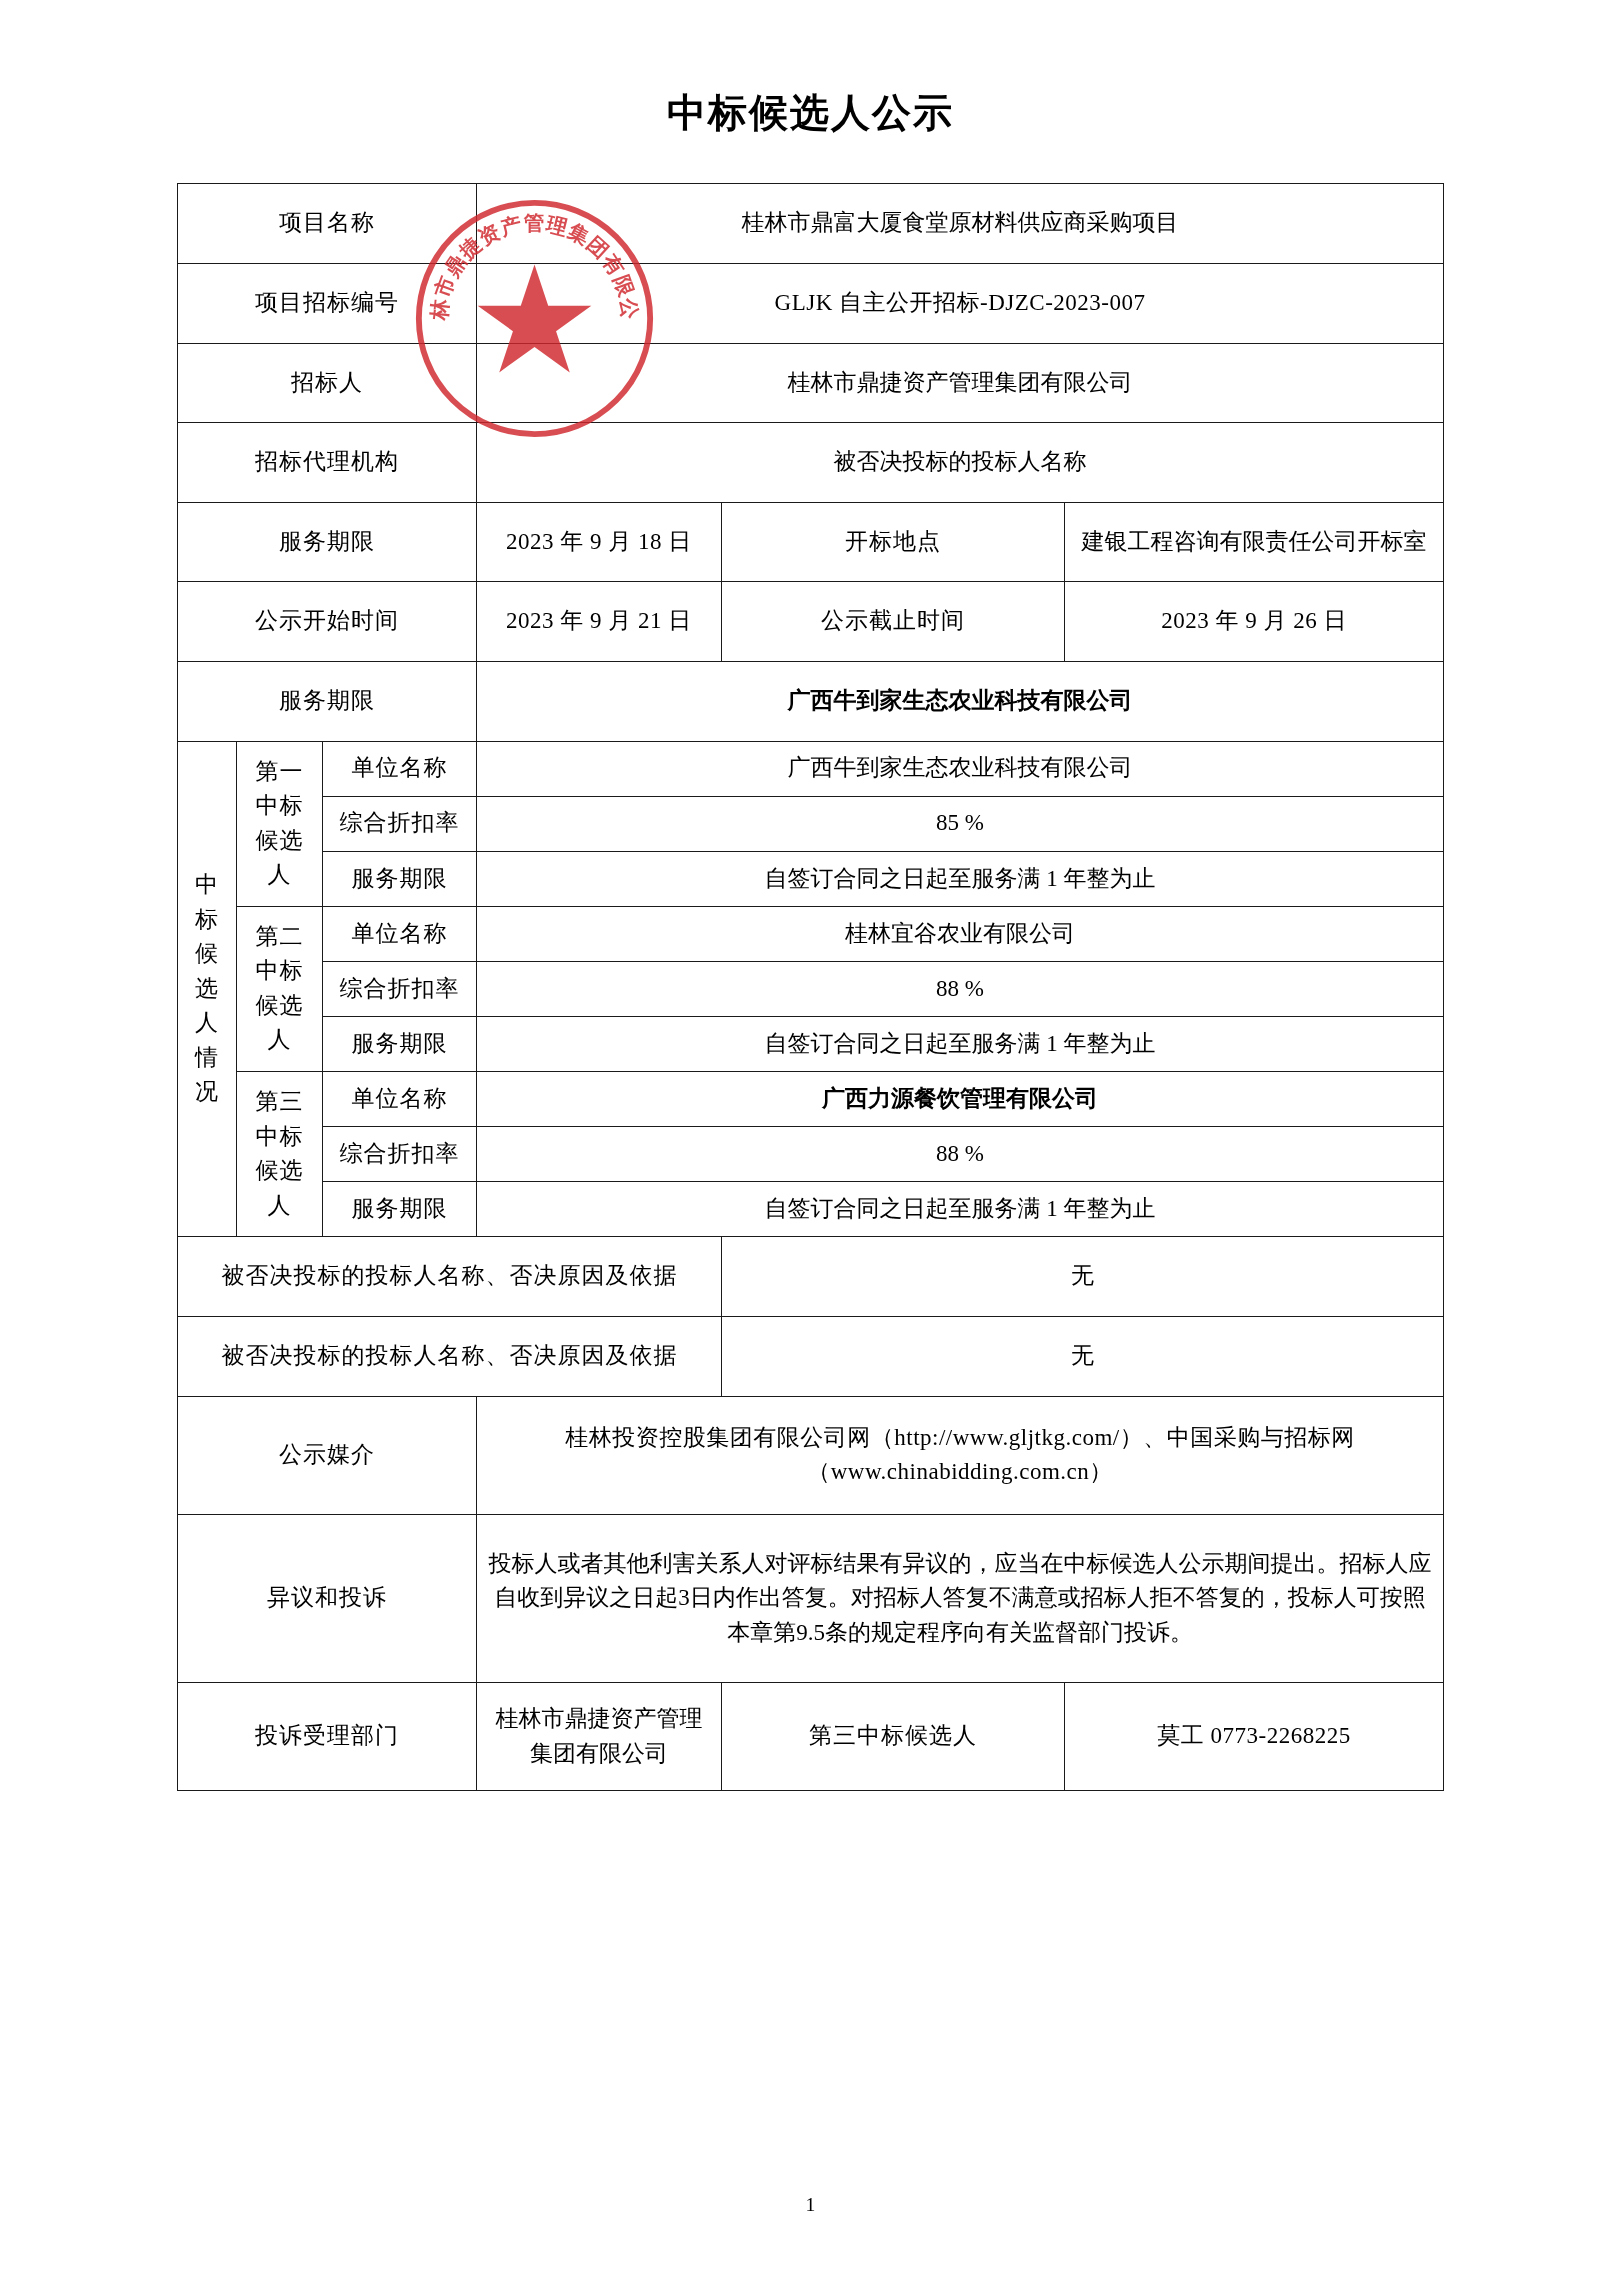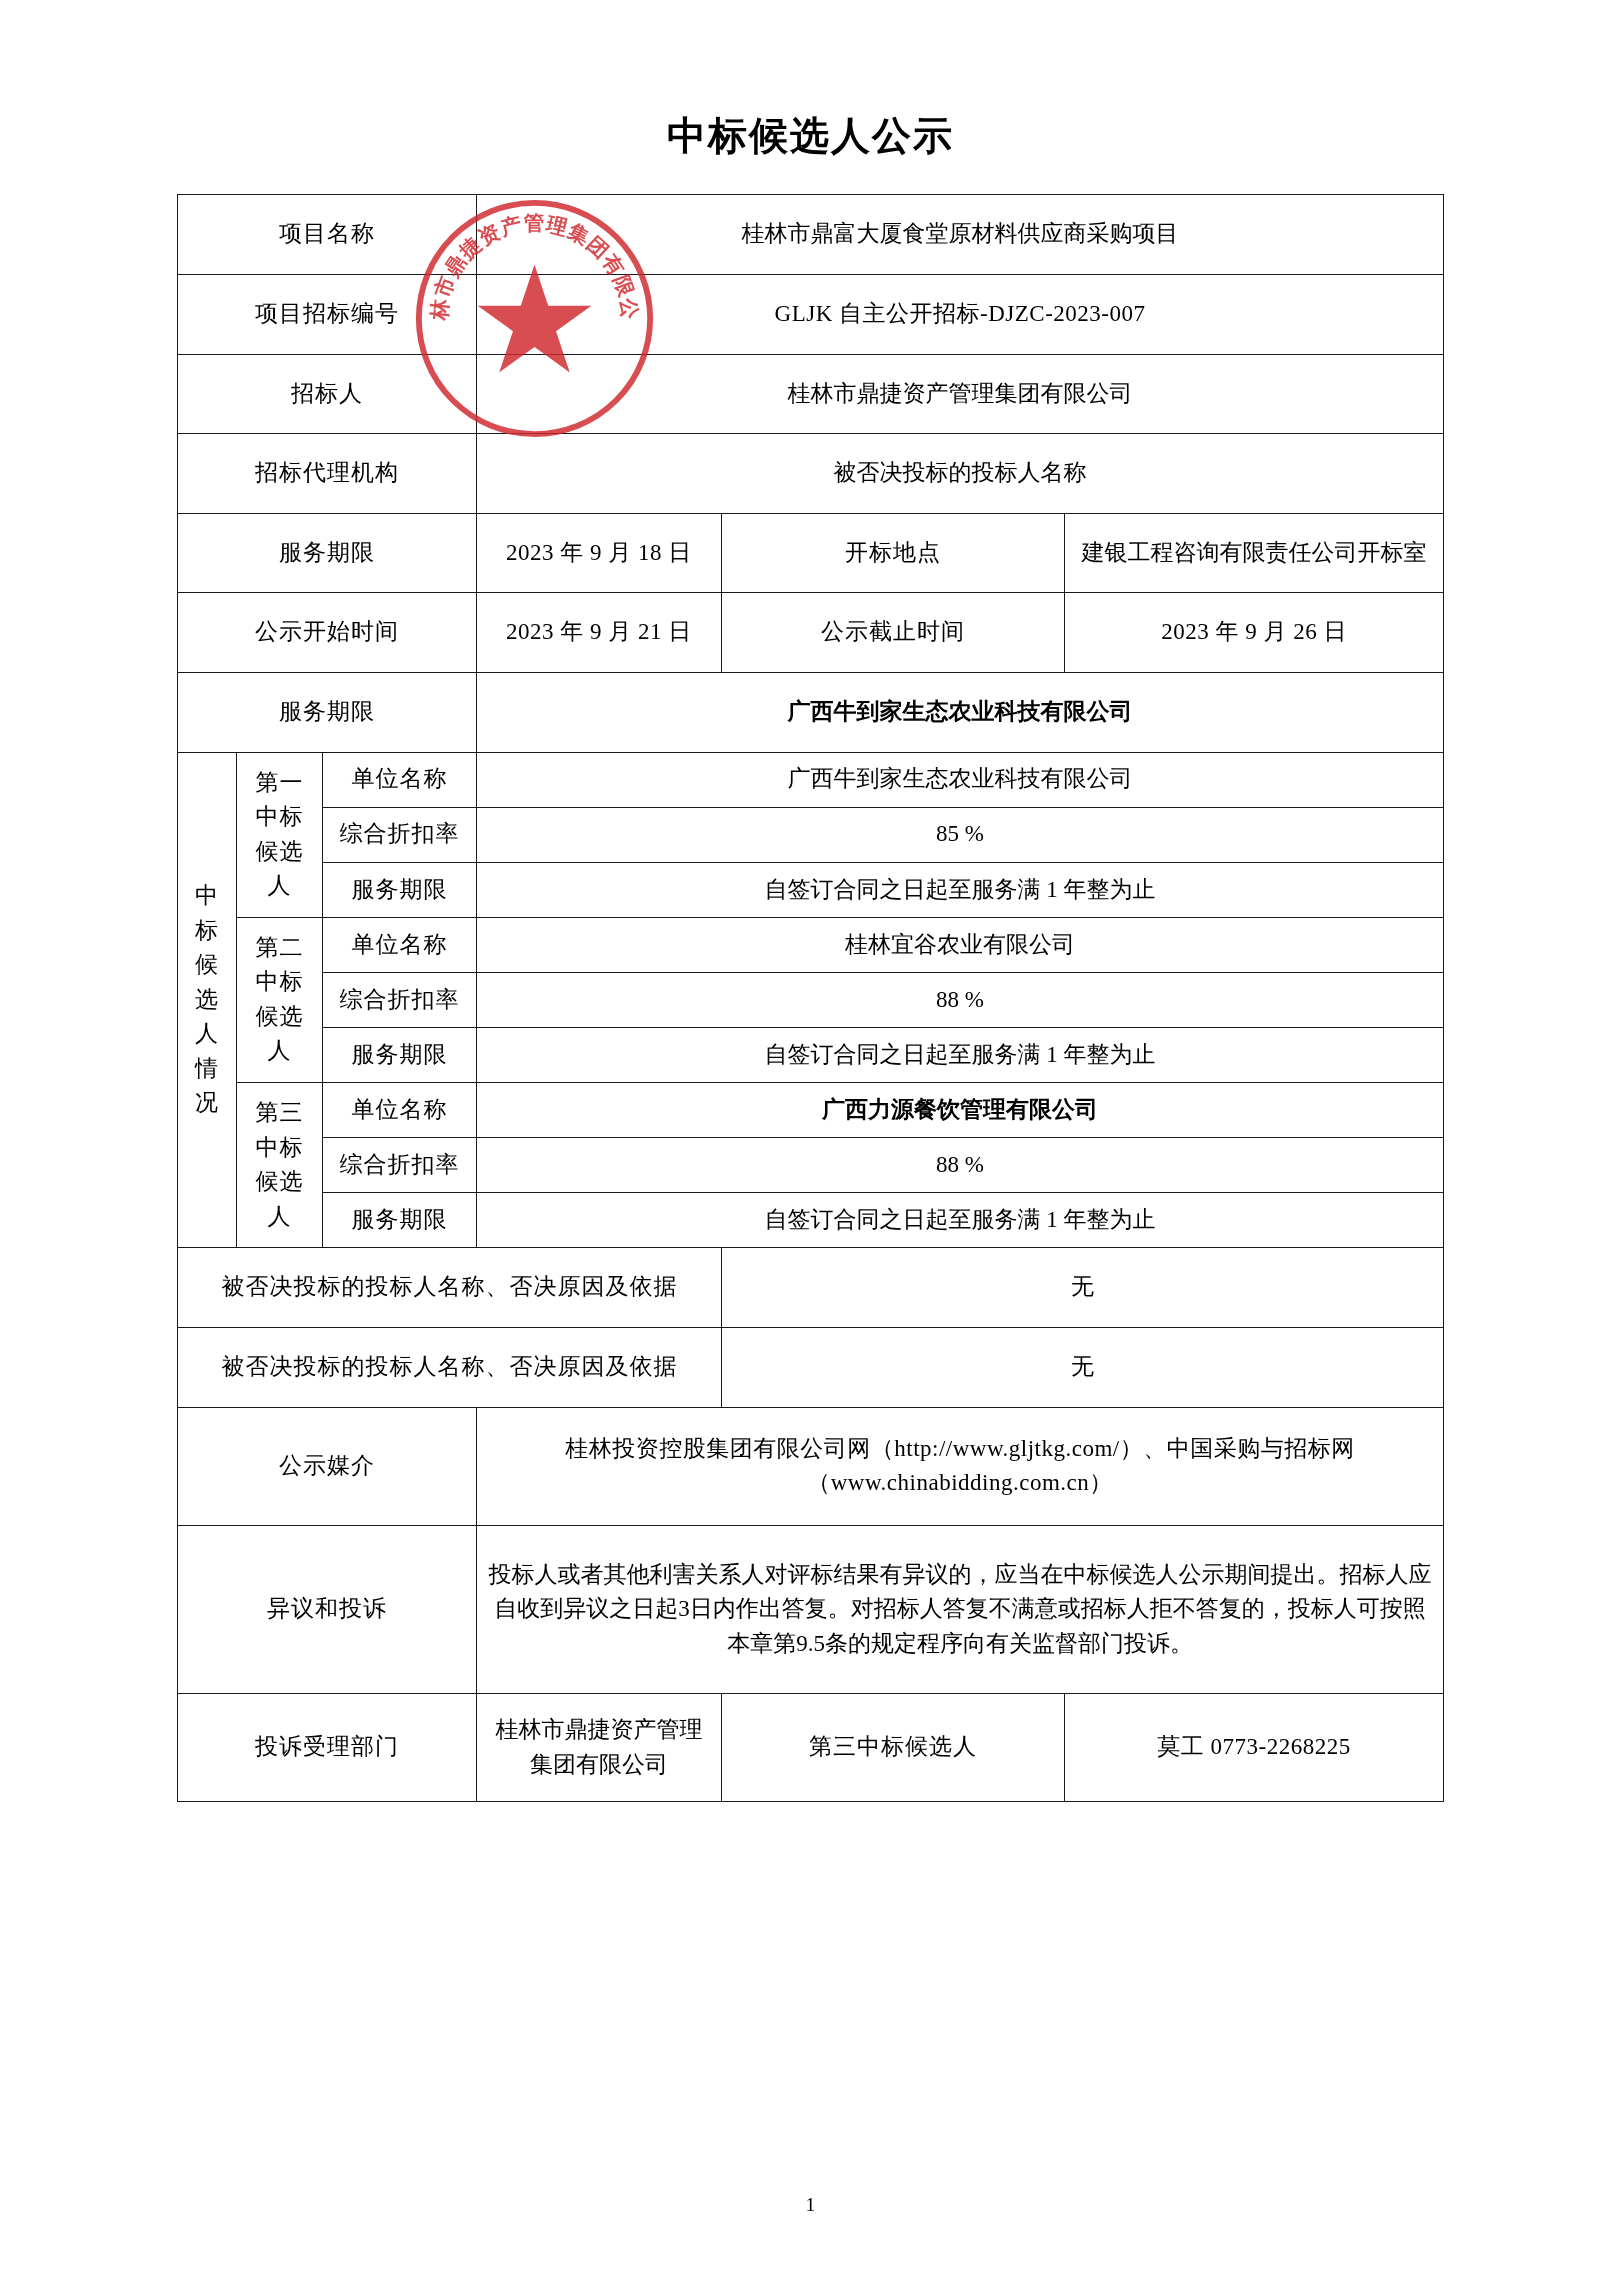--- a/index.html
+++ b/index.html
@@ -21,29 +21,29 @@
     height: 2294px;
     box-sizing: border-box;
     padding: 0;
   }
   .doc-title {
     text-align: center;
     font-size: 39px;
     font-weight: 700;
     letter-spacing: 2px;
     margin: 0;
-    padding-top: 109px;
+    padding-top: 86px;
     padding-bottom: 27.4px;
     font-family: "Liberation Serif", "DejaVu Serif", serif;
   }
   table.main {
     border-collapse: collapse;
     table-layout: fixed;
     width: 1266px;
-    margin: 4px auto;
+    margin: 16px auto;
     position: relative;
     z-index: 2;
   }
   table.main td {
     border: 1.5px solid #1a1a1a;
     font-size: 23px;
     padding: 9.8px 7.8px;
     vertical-align: middle;
     text-align: center;
     line-height: 1.5;

